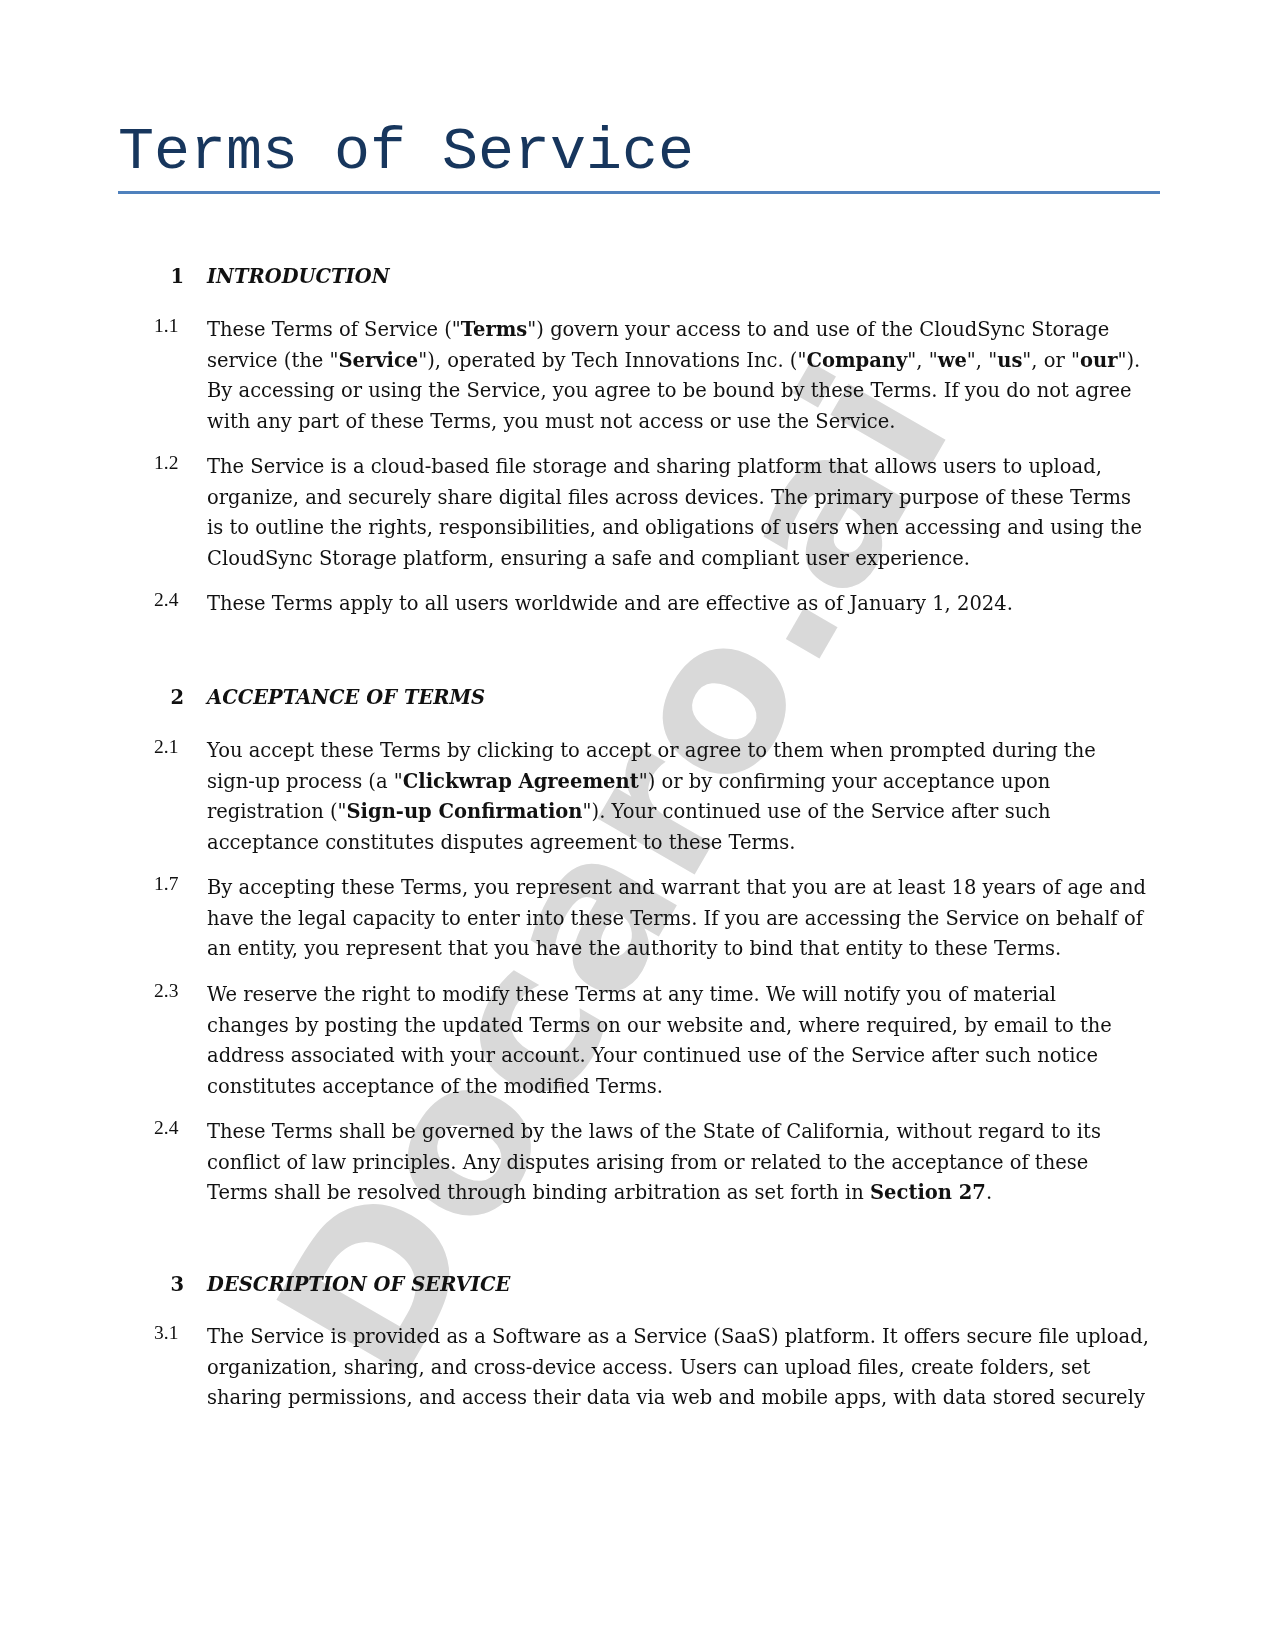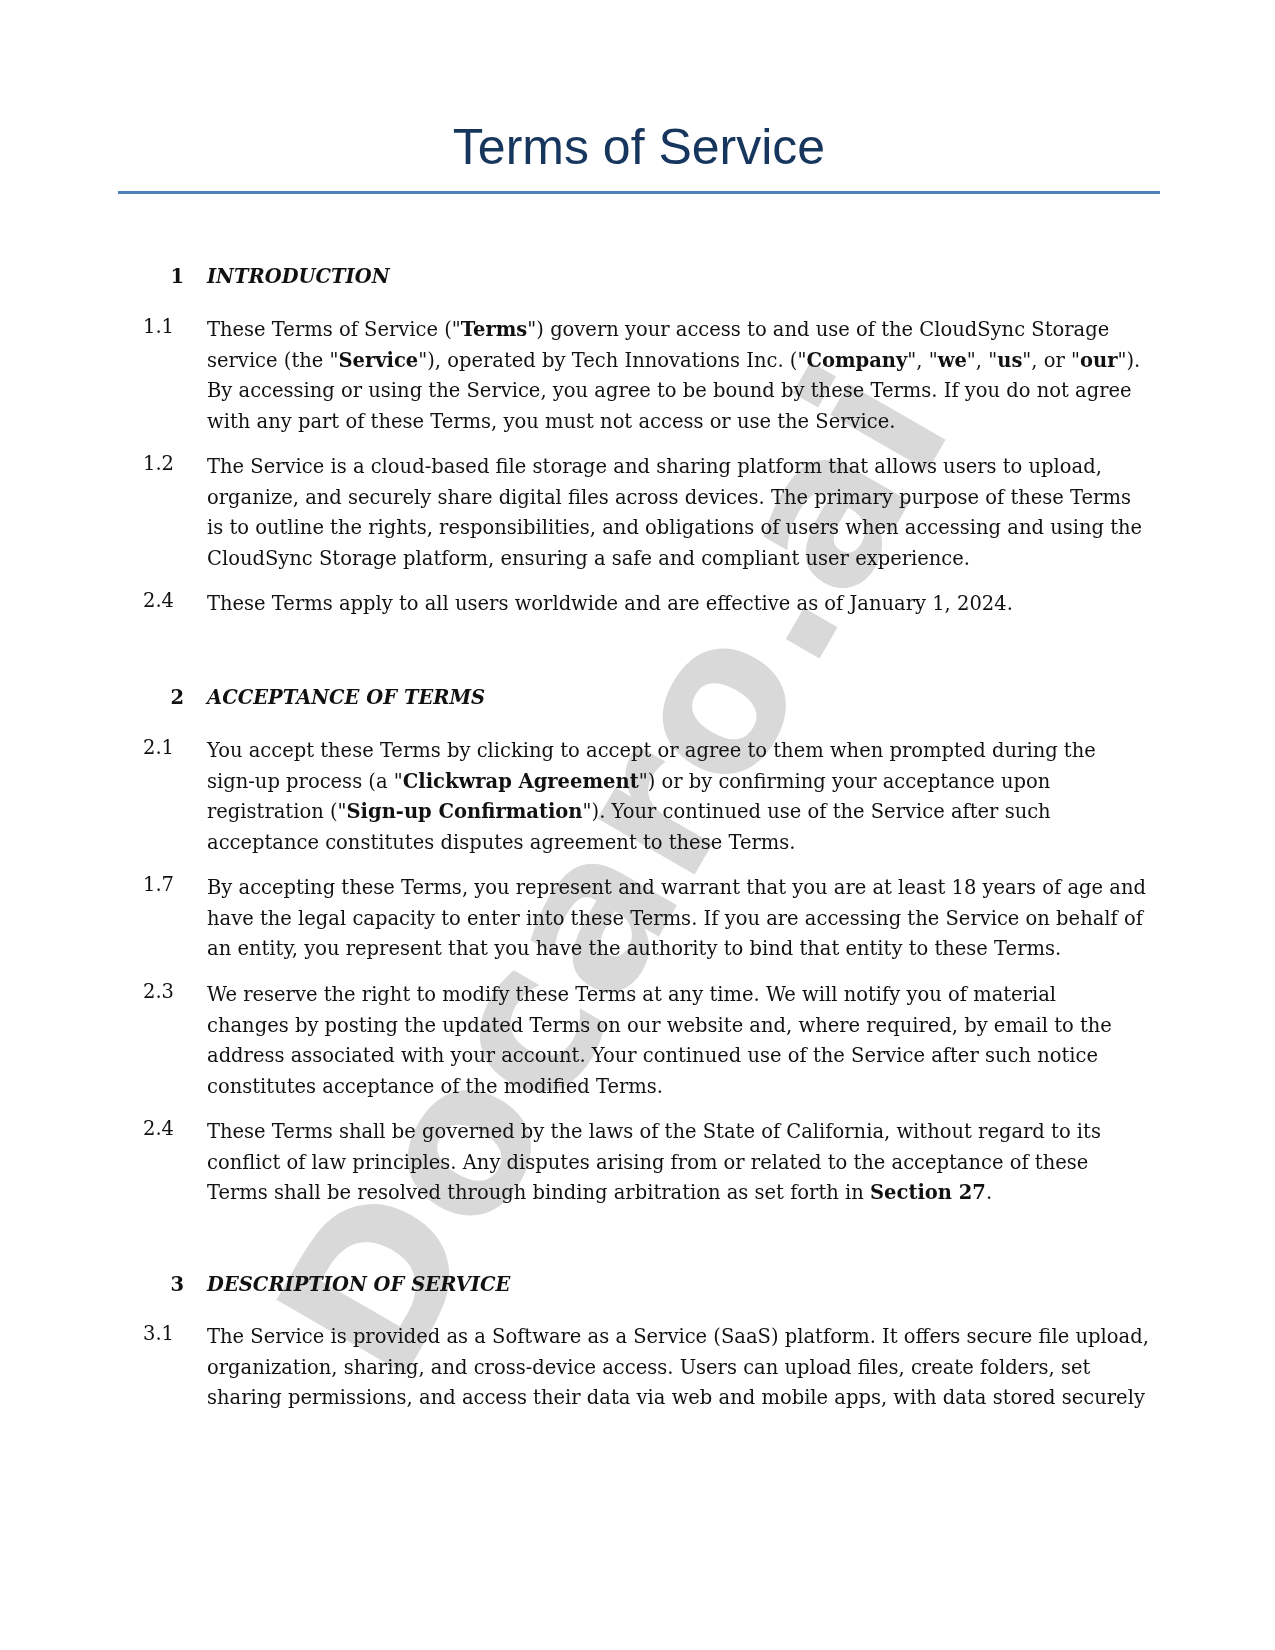--- a/index.html
+++ b/index.html
@@ -6,32 +6,32 @@
     body { width:1275px; height:1650px; position:relative; overflow:hidden; }
     .page { position:absolute; left:0; top:0; width:1275px; height:1650px; background:#fff; }
     .watermark {
       position:absolute; left:120px; top:760px; width:1100px;
       text-align:center; transform: rotate(-60deg); transform-origin: 50% 50%;
       font-family:"DejaVu Sans", sans-serif; font-weight:bold; font-size:205px;
       color:#d9d9d9; letter-spacing:2px; z-index:0; white-space:nowrap; user-select:none;
       margin-left:-60px;
     }
     .title {
-      position:absolute; left:118px; top:118px; width:1042px; text-align:center;
-      font-family:Liberation Sans, sans-serif; font-size:50px; color:#17365d; z-index:1;
+      position:absolute; left:118px; top:118px; width:1042px; text-align:left;
+      font-family:Liberation Mono, monospace; font-size:60px; color:#17365d; z-index:1;
       letter-spacing:0px;
     }
     .title-rule { position:absolute; left:118px; top:191px; width:1042px; height:3px; background:#4f81bd; z-index:1; }
     .content { position:absolute; left:0; top:0; width:1275px; z-index:1;
       font-family:"DejaVu Serif", serif; font-size:19.5px; color:#111; }
     .h { position:absolute; left:0; font-weight:bold; }
     .h .num { position:absolute; left:170px; width:14px; text-align:right; }
     .h .txt { position:absolute; left:207px; white-space:nowrap;font-style:italic; }
     .p { position:absolute; left:0; width:1275px; }
-    .p .num { position:absolute; left:143px; }
+    .p .num { position:absolute; left:154px;font-family:Liberation Serif, serif; }
     .p .body { position:absolute; left:207px; width:920px; line-height:30.5px; }
     .p .body b { font-weight:bold;text-align:center; }
     .line { display:block; white-space:nowrap; }
   </style>
 </head>
 <body>
 
 <div class="page">
   <div class="watermark">Docaro.ai</div>
   <div class="title">Terms of Service</div>

